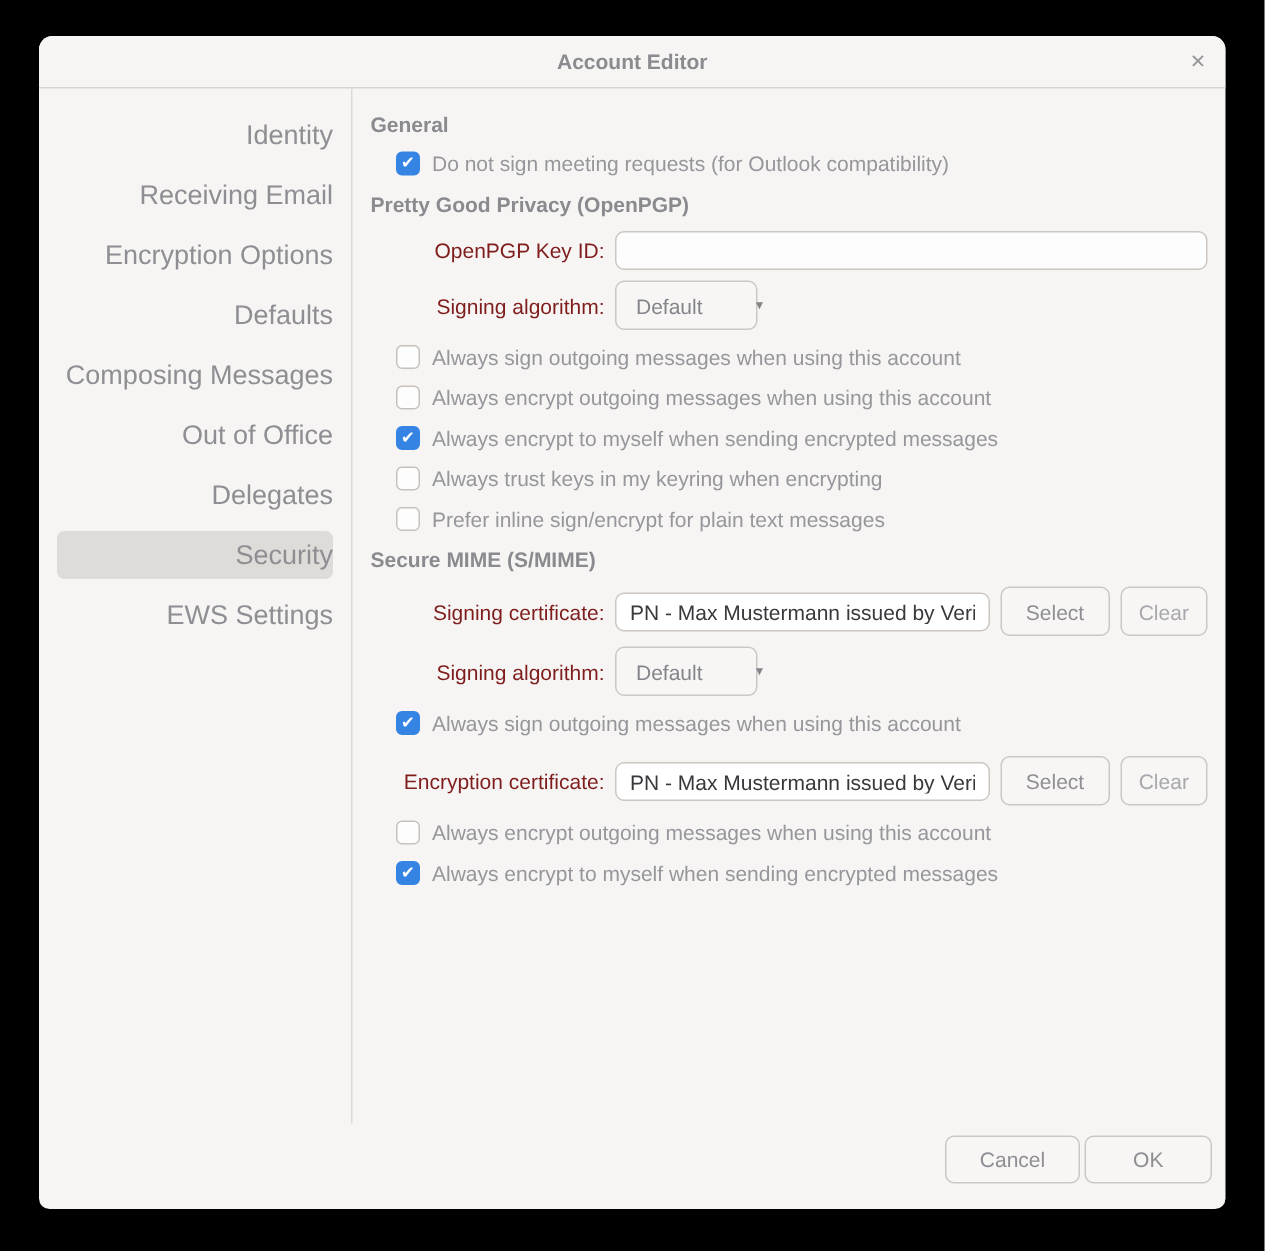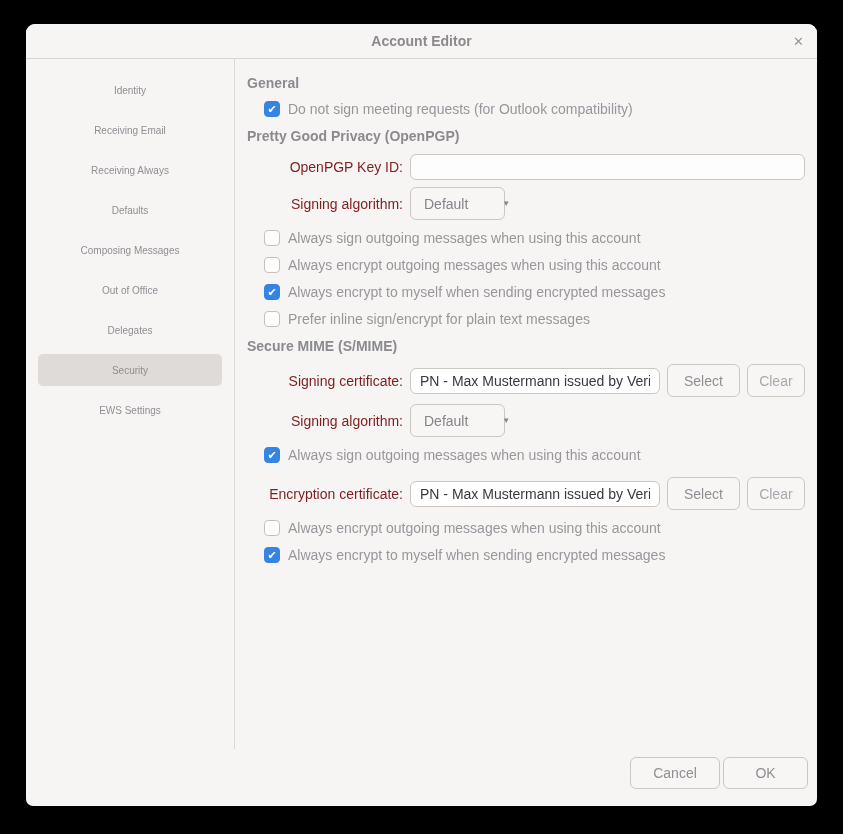--- a/index.html
+++ b/index.html
@@ -15,22 +15,22 @@
   .titlebar{
     flex:0 0 34px;position:relative;display:flex;align-items:center;justify-content:center;
     background:#f6f5f4;border-bottom:1px solid #d8d4d0;
   }
   .title{font-size:14px;font-weight:700;color:#8a8a8f;}
   .close{position:absolute;right:13px;top:50%;transform:translateY(-50%);
     font-size:13px;color:#96959a;cursor:pointer;line-height:1;}
   .main{flex:1;display:flex;min-height:0;}
   .sidebar{flex:0 0 209px;box-sizing:border-box;border-right:1px solid #dcd8d4;padding-top:15px;}
   .side-item{
-    height:32px;margin:0 12px 8px 12px;display:flex;align-items:center;justify-content:center;
-    border-radius:5px;font-size:10px;color:#8f8e93;cursor:pointer;
+    height:32px;margin:0 12px 8px 12px;display:flex;align-items:center;justify-content:flex-end;
+    border-radius:5px;font-size:18px;color:#8f8e93;cursor:pointer;
   }
   .side-item.selected{background:#dedbd8;}
   .content{flex:1;box-sizing:border-box;padding:16px 12px 0 12px;min-width:0;}
   .section-header{font-size:14px;font-weight:700;color:#8a8a8f;margin:5px 0 10px 0;}
   .section-header.first{margin-top:0;}
   .cb-group{margin-left:17px;}
   .cb-row{display:flex;align-items:center;margin-bottom:11px;cursor:pointer;}
   .cb-group.sign-gap .cb-row{margin-bottom:14px;}
   .cb{
     width:16px;height:16px;flex:0 0 16px;box-sizing:border-box;border-radius:4px;
@@ -78,21 +78,21 @@
   <div class="main">
 
     <nav class="sidebar" id="sidebar">
         <div class="side-item">
           <span>Identity</span>
         </div>
         <div class="side-item">
           <span>Receiving Email</span>
         </div>
         <div class="side-item">
-          <span>Receiving Always</span>
+          <span>Encryption Options</span>
         </div>
         <div class="side-item">
           <span>Defaults</span>
         </div>
         <div class="side-item">
           <span>Composing Messages</span>
         </div>
         <div class="side-item">
           <span>Out of Office</span>
         </div>
@@ -144,20 +144,24 @@
             <span class="cb-label">Always encrypt outgoing messages when using this account</span>
           </div>
           <div class="cb-row">
             <span class="cb checked" aria-checked="true">
               <span class="check">✔</span>
             </span>
             <span class="cb-label">Always encrypt to myself when sending encrypted messages</span>
           </div>
           <div class="cb-row">
             <span class="cb" aria-checked="false"></span>
+            <span class="cb-label">Always trust keys in my keyring when encrypting</span>
+          </div>
+          <div class="cb-row">
+            <span class="cb" aria-checked="false"></span>
             <span class="cb-label">Prefer inline sign/encrypt for plain text messages</span>
           </div>
         </div>
 
       <div class="section-header">Secure MIME (S/MIME)</div>
 
       <div class="form-row">
         <label class="form-label">Signing certificate:</label>
         <input type="text" class="entry cert-entry" value="PN - Max Mustermann issued by Veri" style="">
         <button class="btn select-btn">Select</button>

